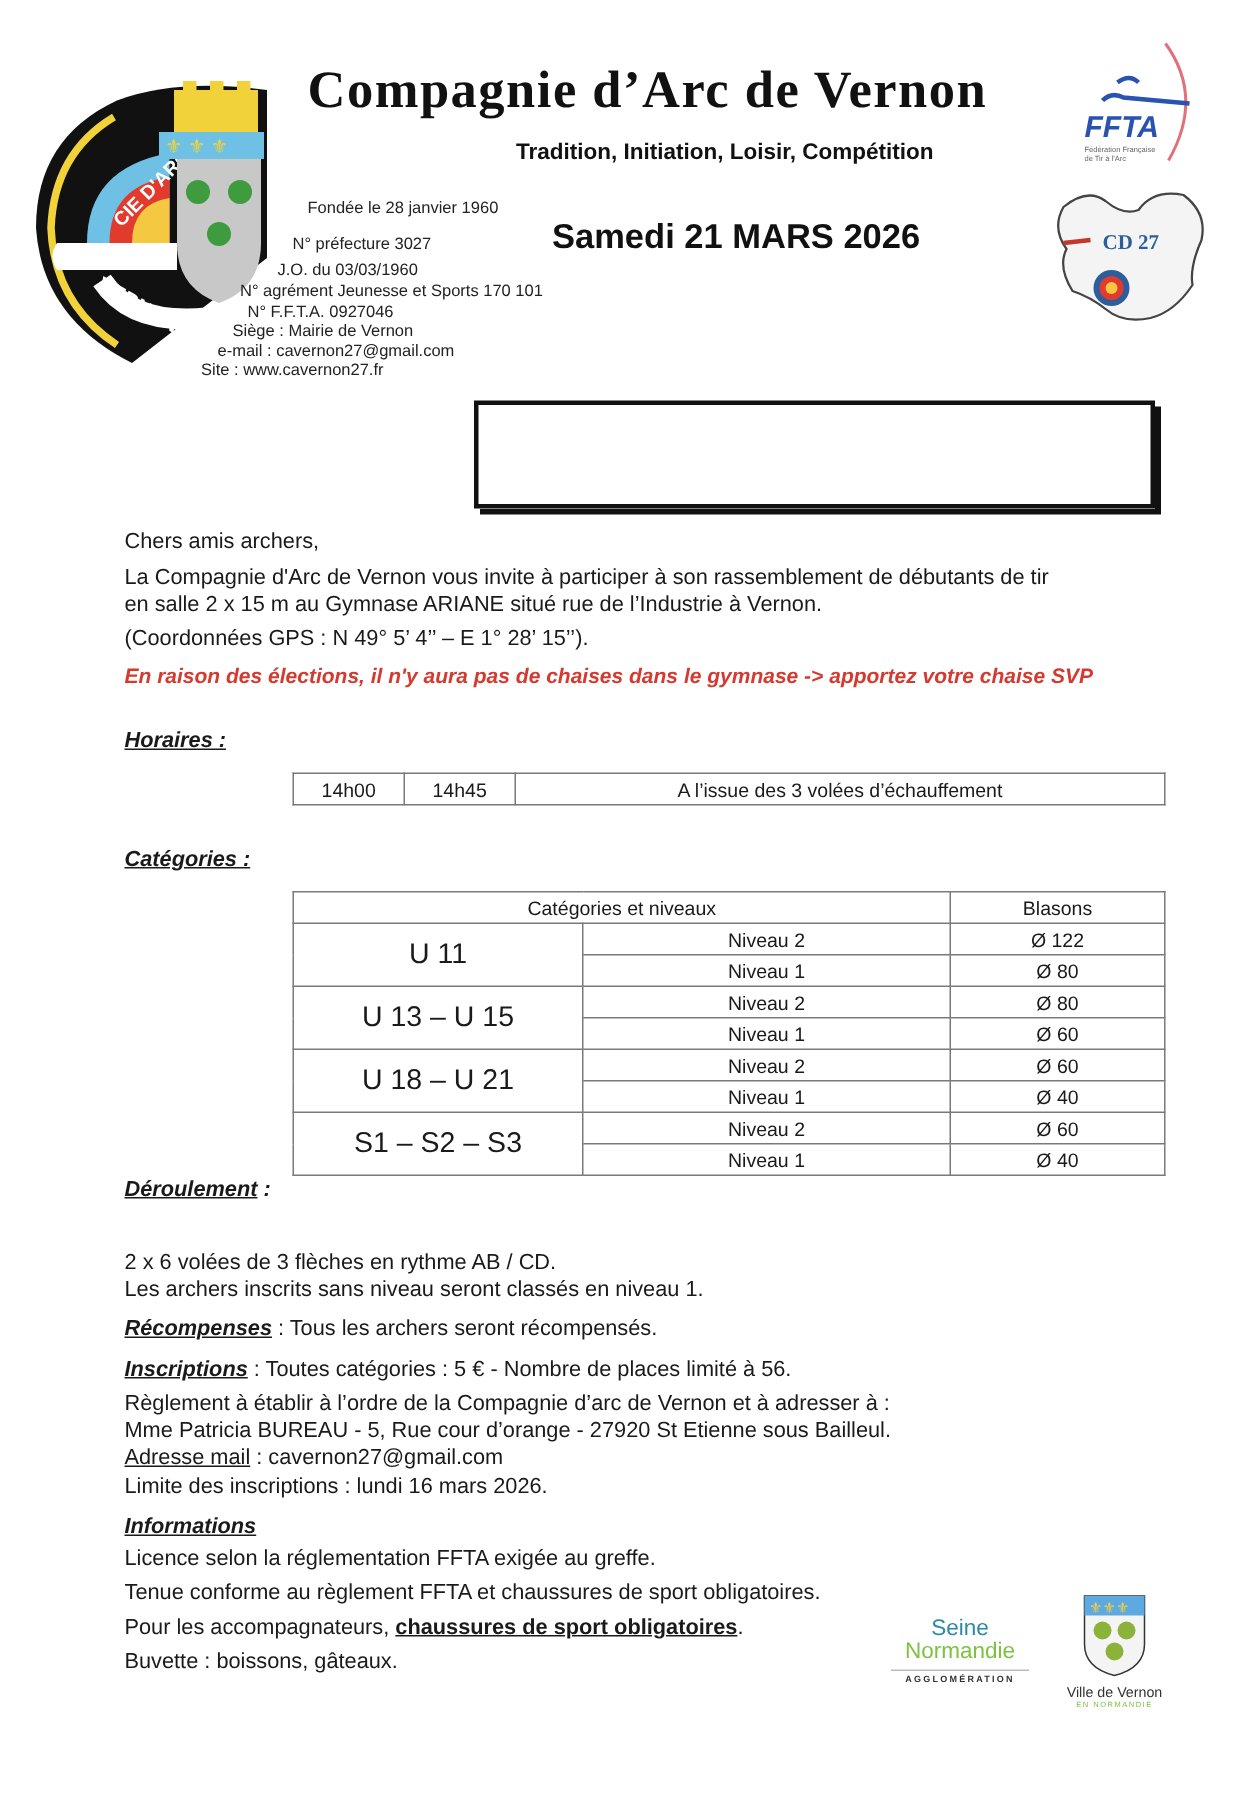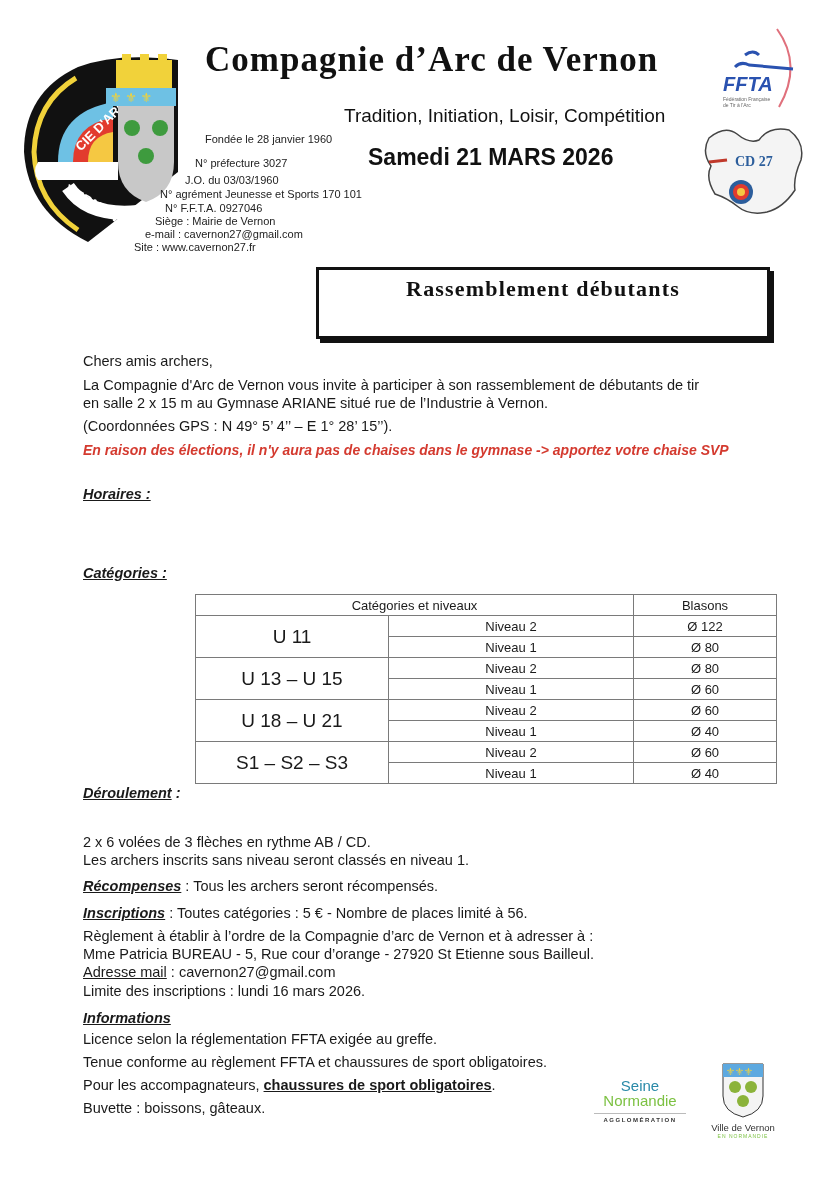--- a/index.html
+++ b/index.html
@@ -3,21 +3,21 @@
 <meta charset="utf-8">
 <style>
   html, body { margin:0; padding:0; background:#ffffff; }
   body { width:823px; height:1200px; position:relative; overflow:hidden;
          font-family:"Liberation Sans", sans-serif; color:#1a1a1a; }
   .abs { position:absolute; }
 
   
   .club-title { left:205px; top:40px; font-family:"Liberation Serif", serif; font-weight:bold;
                 font-size:35px; letter-spacing:1px; color:#111; white-space:nowrap; }
-  .tagline { left:344px; top:93px; font-size:19px; font-weight:normal; color:#111; white-space:nowrap;margin-top:12px; }
+  .tagline { left:344px; top:93px; font-size:15px; font-weight:bold; color:#111; white-space:nowrap; }
   .event-date { left:368px; top:144px; font-size:23px; font-weight:bold; color:#111; white-space:nowrap; }
   .meta { font-size:11px; color:#222; white-space:nowrap; line-height:13px; }
 
   
   .title-box { left:316px; top:267px; width:454px; height:72px; border:3px solid #111;
                box-shadow:4px 4px 0 #111; box-sizing:border-box; text-align:center;
                font-family:"Liberation Serif", serif; font-weight:bold; font-size:22px;
                letter-spacing:1.2px; color:#111; }
   .title-box div { line-height:30px; }
   .title-box .l1 { margin-top:4px; }
@@ -104,32 +104,36 @@
     <path d="M12 18 Q28 5 40 14 Q52 24 62 20 Q72 6 92 10 Q108 22 104 40 Q96 58 98 70 Q86 88 70 92 Q52 96 40 86 Q30 78 18 74 Q8 58 14 46 Q4 32 12 18 Z" fill="#f4f4f4" stroke="#444" stroke-width="1.5"></path>
     <line x1="12" y1="42" x2="30" y2="40" stroke="#c0392b" stroke-width="3"></line>
     <text x="38" y="46" font-family="Liberation Serif, serif" font-size="14" font-weight="bold" fill="#2c5e9c">CD 27</text>
     <circle cx="44" cy="72" r="12" fill="#2c5e9c"></circle>
     <circle cx="44" cy="72" r="8" fill="#e23b2e"></circle>
     <circle cx="44" cy="72" r="4" fill="#f5c842"></circle>
   </svg>
 </div>
 
 <div class="abs title-box">
-  <div class="l1">Rassemblement débutants</div>
 </div>
 
 <div class="abs body-text" style="left:83px;top:353px;">Chers amis archers,</div>
 <div class="abs body-text" style="left:83px;top:377px;">La Compagnie d'Arc de Vernon vous invite à participer à son rassemblement de débutants de tir</div>
 <div class="abs body-text" style="left:83px;top:395px;">en salle 2 x 15 m au Gymnase ARIANE situé rue de l’Industrie à Vernon.</div>
 <div class="abs body-text" style="left:83px;top:418px;">(Coordonnées GPS : N 49° 5’ 4’’ – E 1° 28’ 15’’).</div>
 <div class="abs warn" style="left:83px;top:442px;white-space:nowrap;">En raison des élections, il n'y aura pas de chaises dans le gymnase -&gt; apportez votre chaise SVP</div>
 
 <div class="abs section-head" style="left:83px;top:486px;">Horaires :</div>
 <table class="t-horaires">
   <tbody>
+  <tr>
+    <td>14h00</td>
+    <td>14h45</td>
+    <td>A l’issue des 3 volées d’échauffement</td>
+  </tr>
 </tbody>
   </table>
 
 <div class="abs section-head" style="left:83px;top:565px;">Catégories :</div>
 <table class="t-cat">
   <tbody>
       <tr>
     <td colspan="2">Catégories et niveaux</td>
     <td style="width:142px">Blasons</td>
   </tr>

